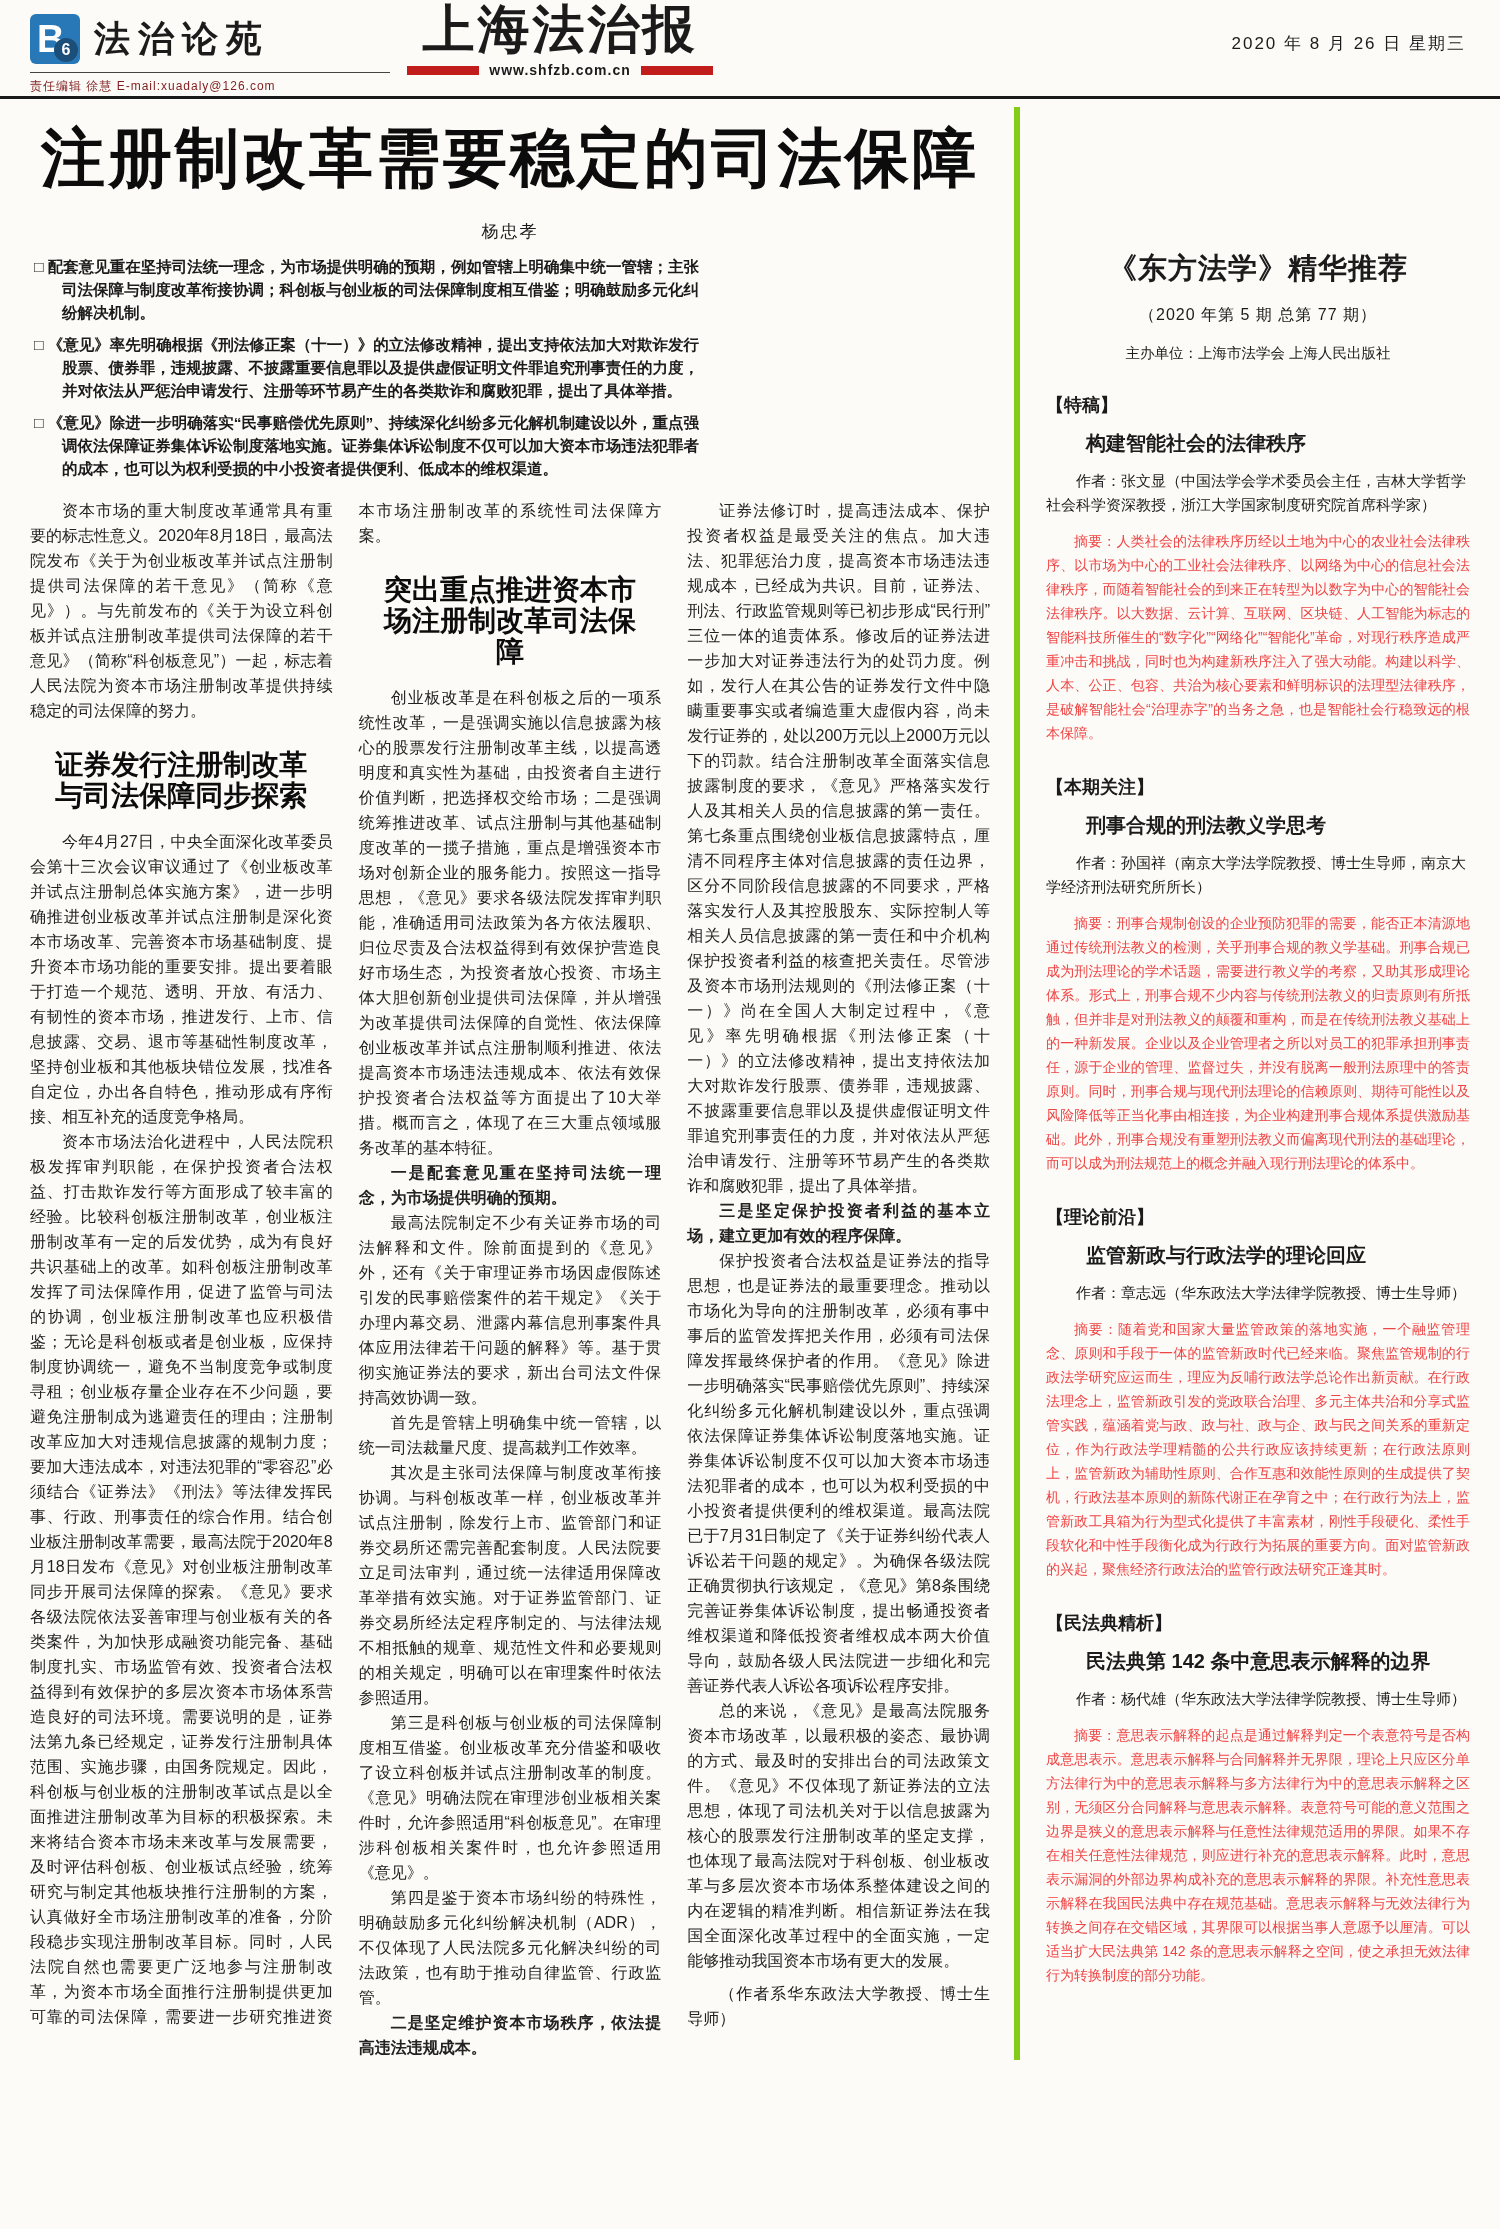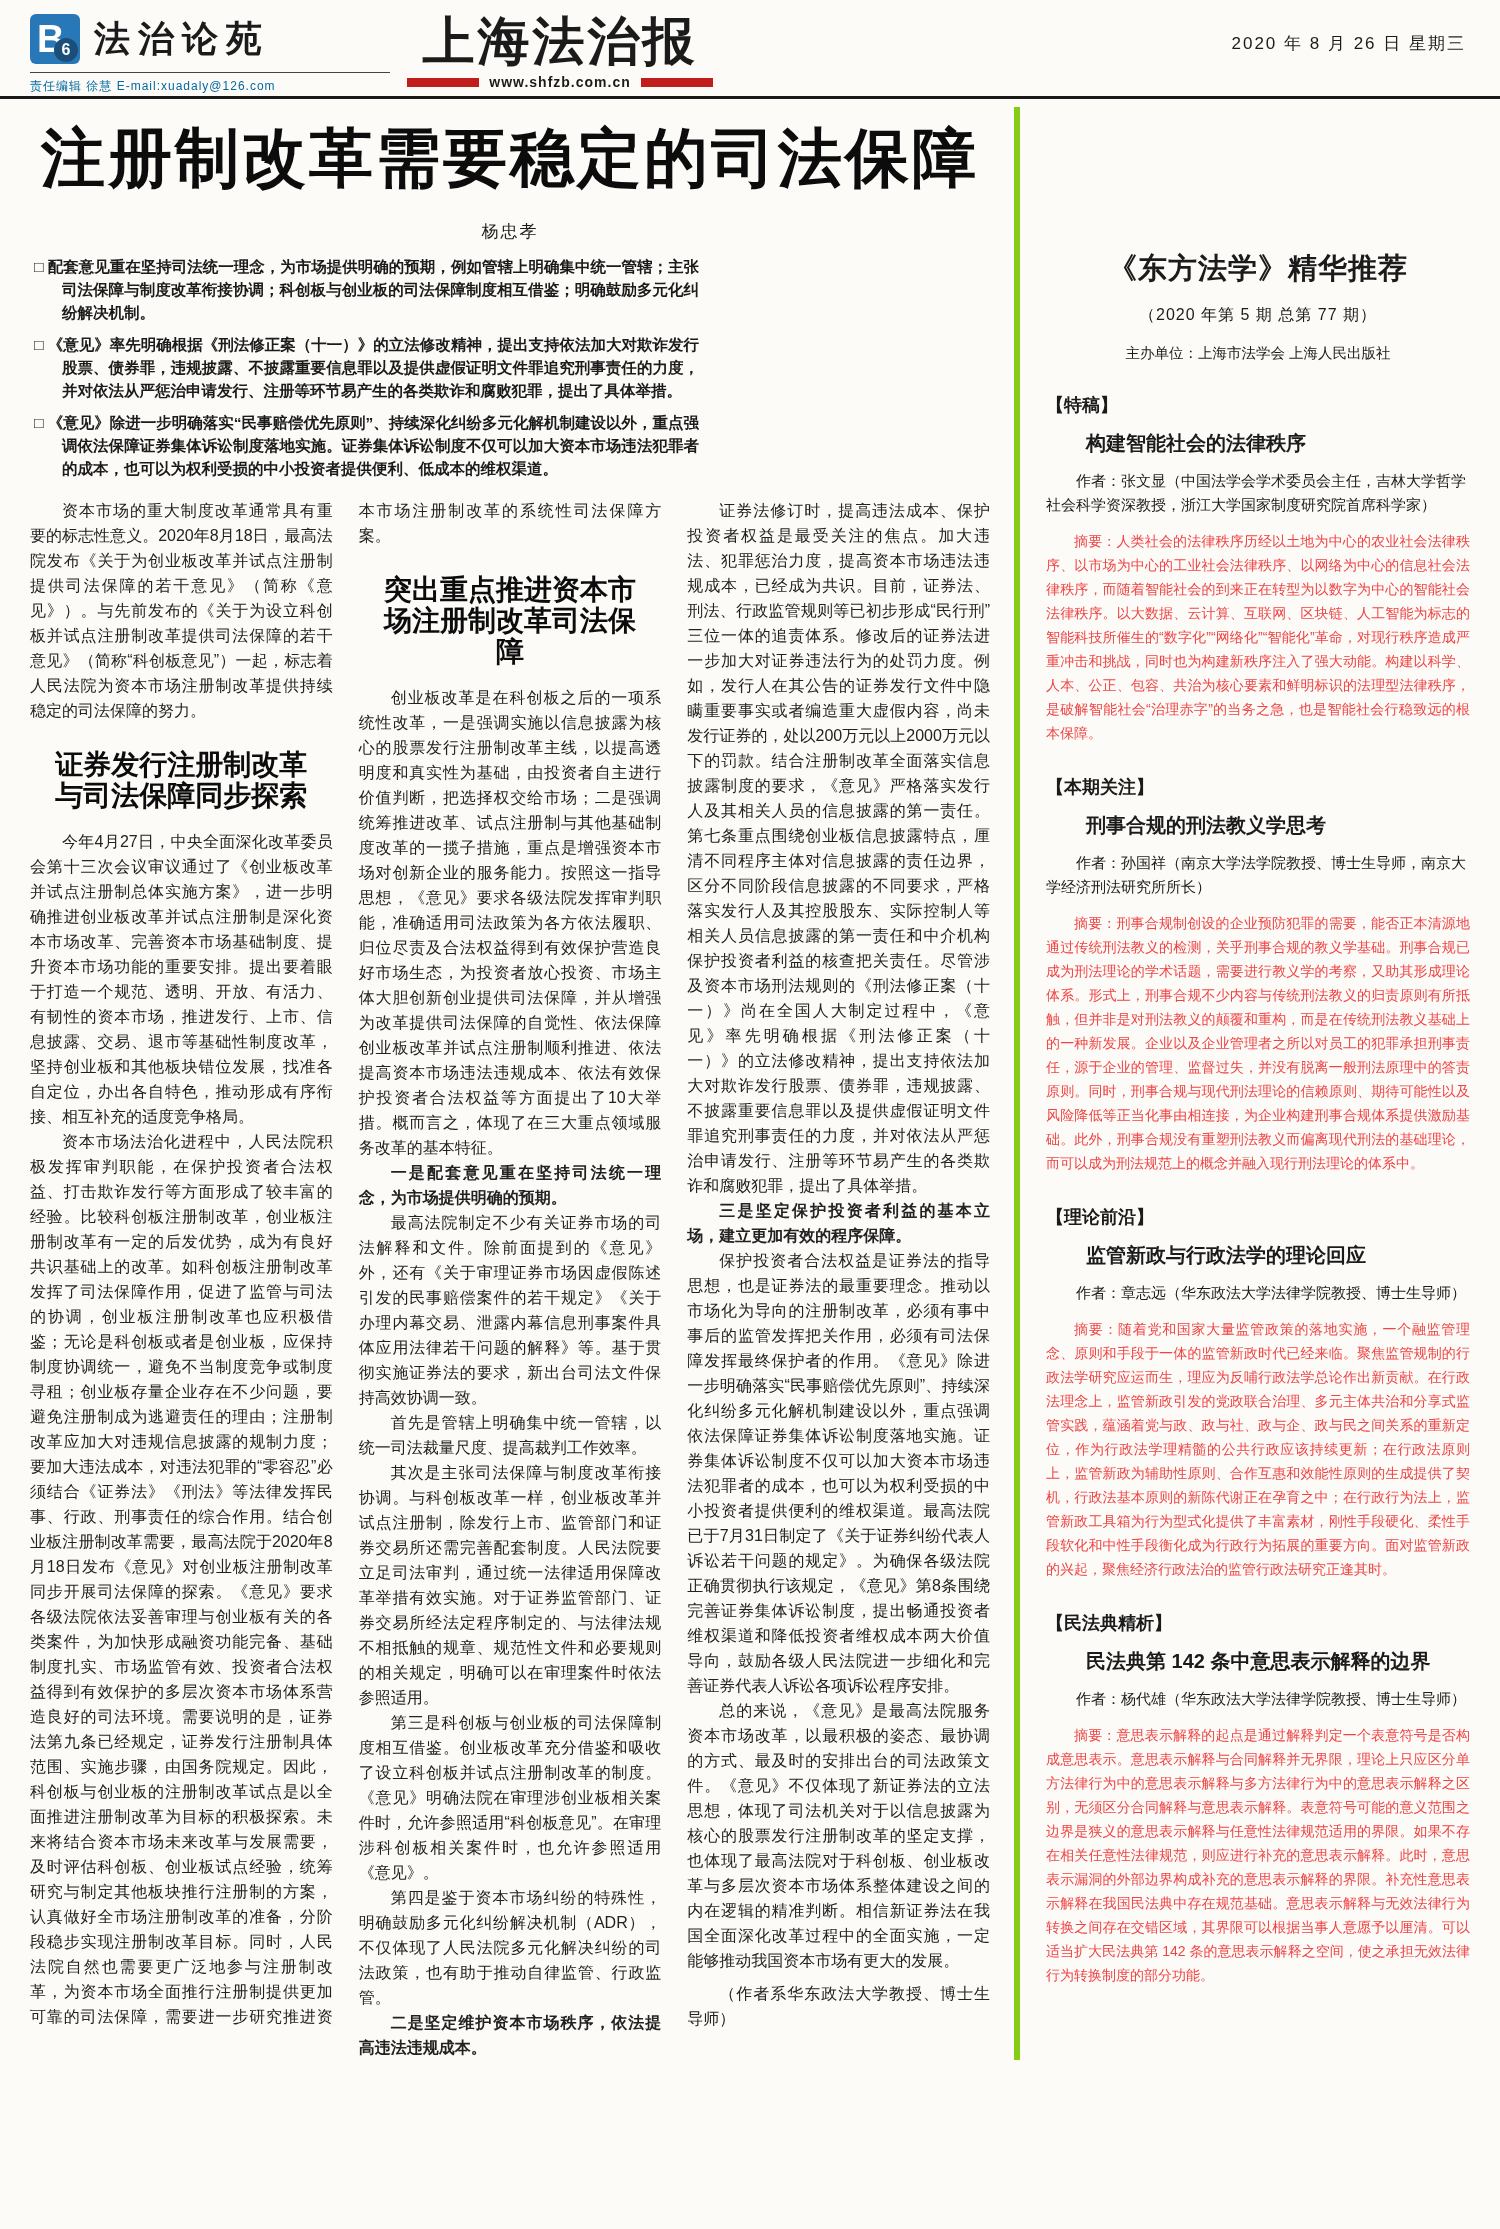--- a/index.html
+++ b/index.html
@@ -26,23 +26,23 @@
     font-size:38px; font-weight:900; line-height:46px;
   }
   .badge-num {
     position:absolute; right:2px; bottom:2px; width:24px; height:24px;
     background:#1b4f7a; border-radius:50%; color:#fff;
     font-size:16px; font-weight:bold; text-align:center; line-height:24px;
   }
   .section-name { font-size:36px; font-weight:900; letter-spacing:8px; }
   .editor-line {
     margin-top:8px; width:360px; border-top:1px solid #444;
-    padding-top:5px; font-size:12px; color:#0369a1; letter-spacing:1px;
+    padding-top:5px; font-size:12px; color:#7f1d1d; letter-spacing:1px;
   }
-  .masthead { position:absolute; left:390px; top:12px; width:340px; text-align:center; }
+  .masthead { position:absolute; left:390px; top:0; width:340px; text-align:center; }
   .masthead-title {
     font-family:"DejaVu Serif", serif; font-size:52px; font-weight:bold;
     letter-spacing:3px; line-height:58px; white-space:nowrap;
   }
   .masthead-url-row { display:flex; align-items:center; justify-content:center; gap:10px; margin-top:4px; }
   .red-bar { width:72px; height:9px; background:#c21d1d; display:inline-block; }
   .masthead-url { font-size:14px; font-weight:bold; letter-spacing:1px; }
   .date { position:absolute; right:34px; top:32px; font-size:17px; letter-spacing:2px; }
 
   

